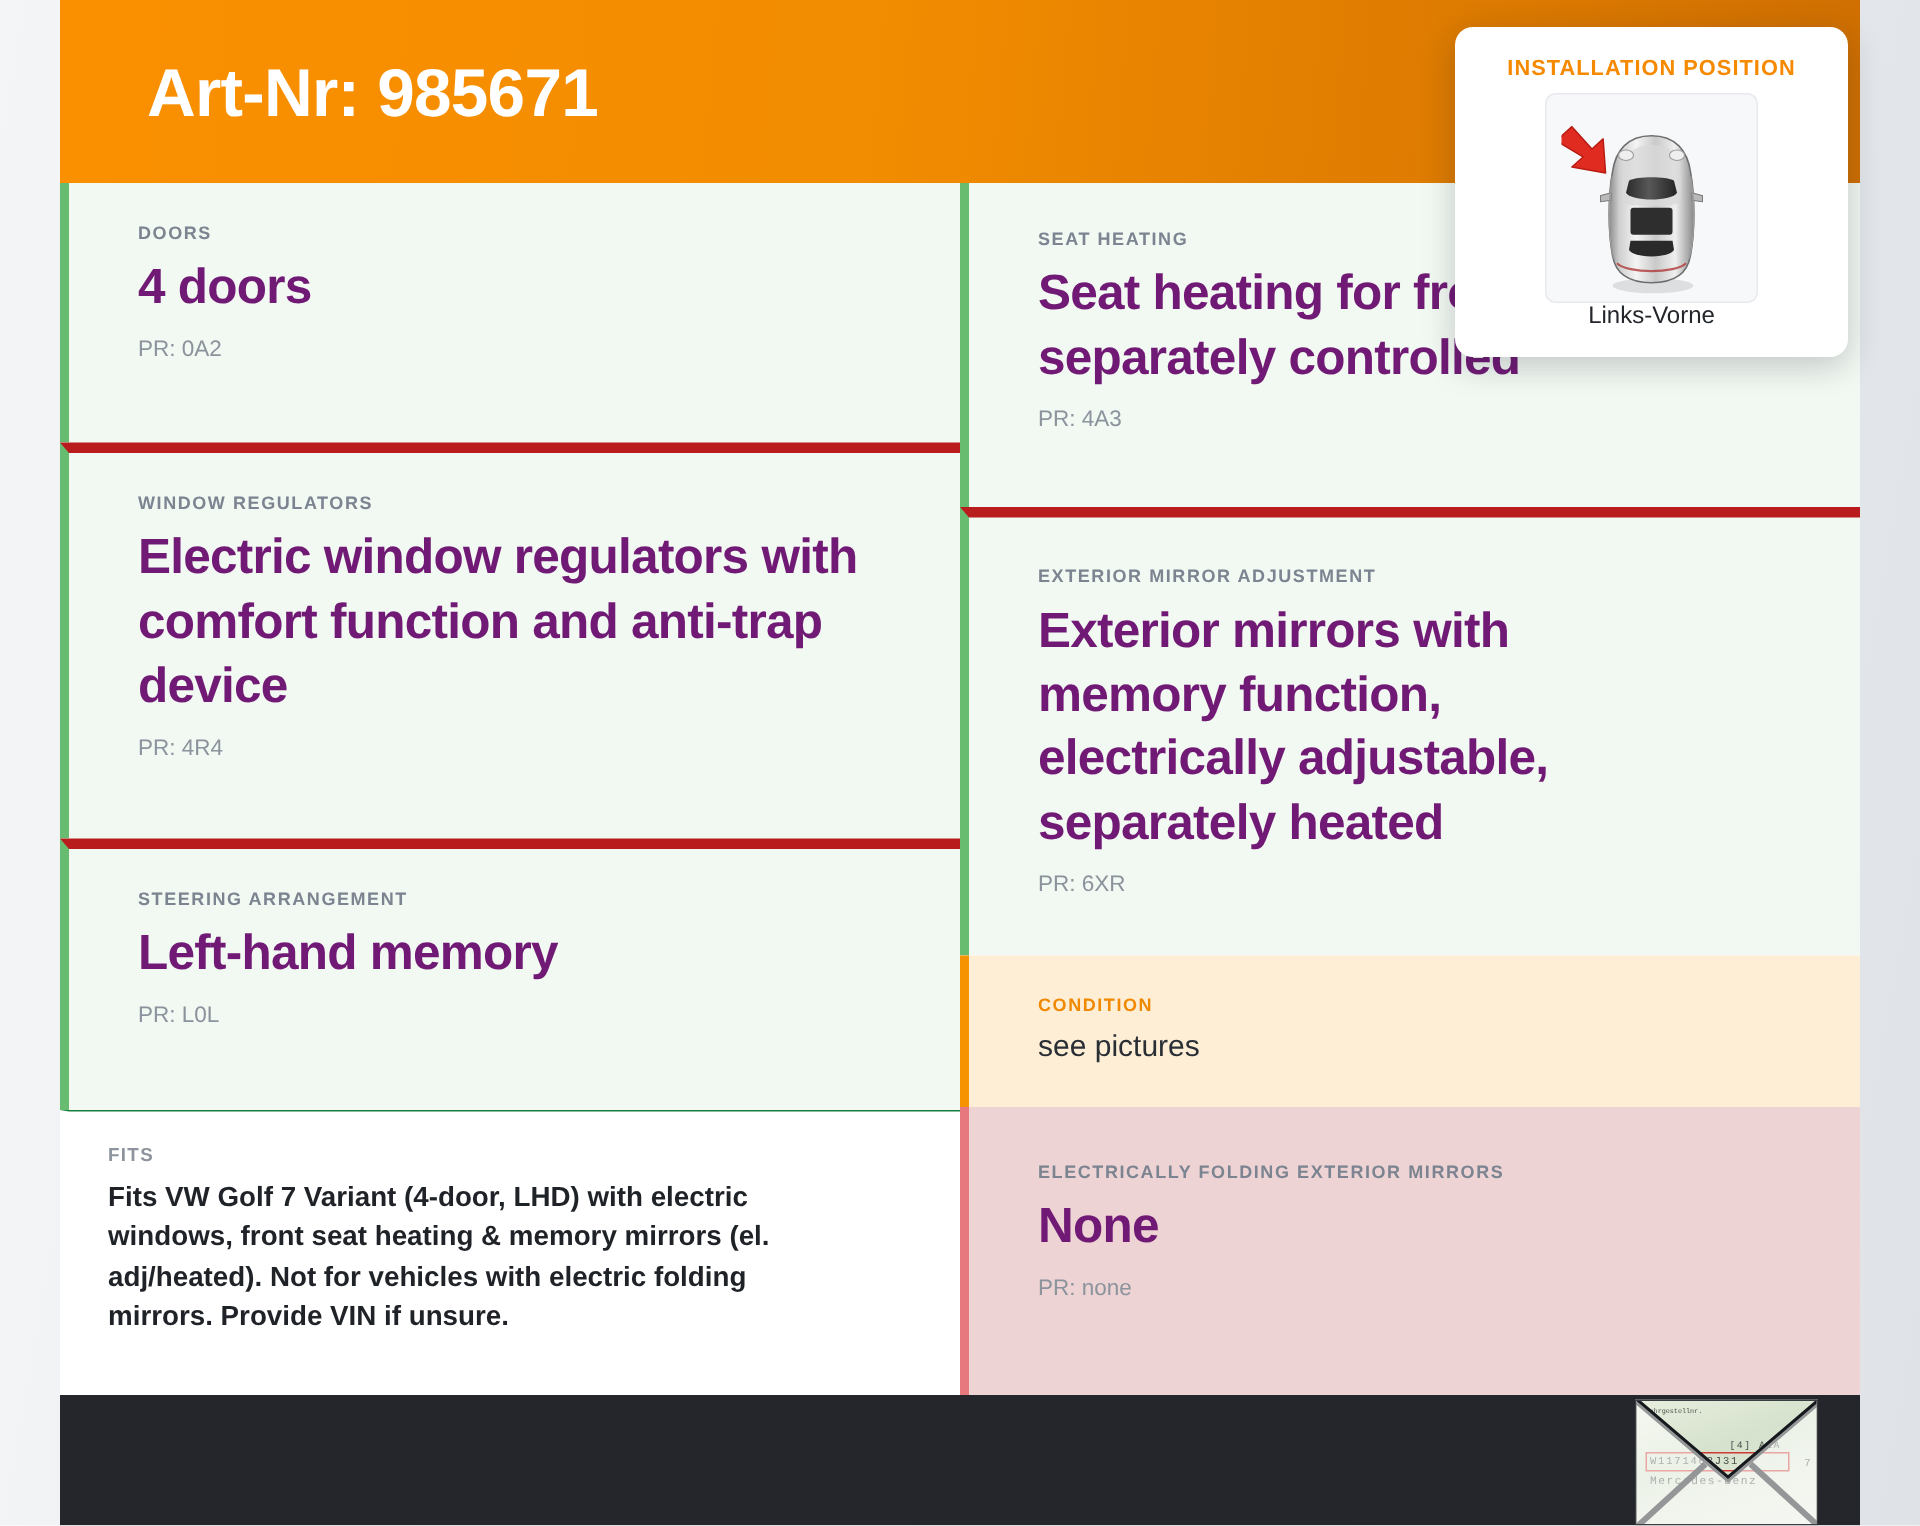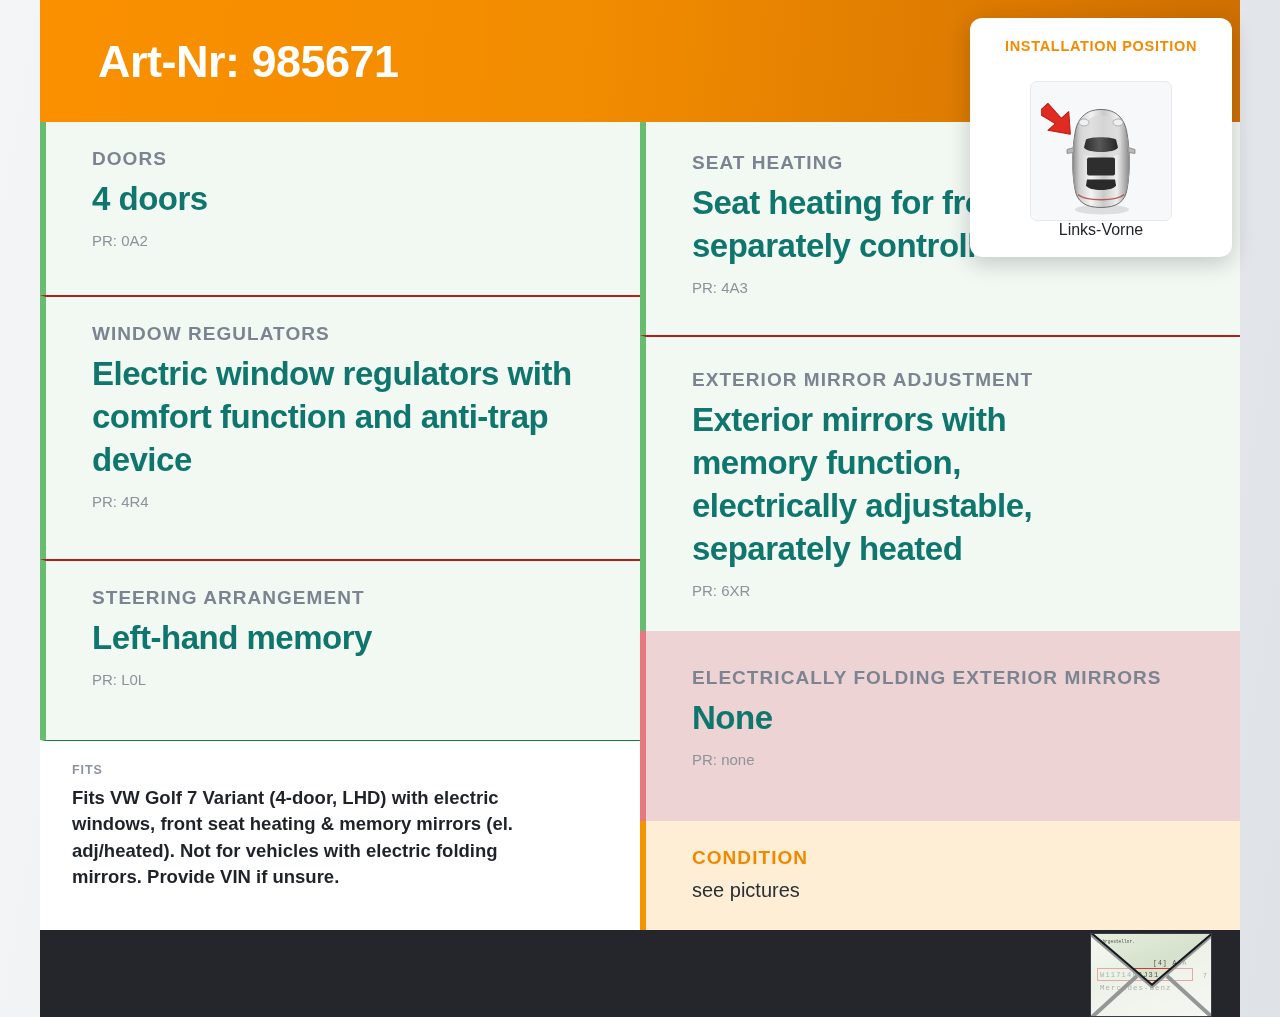--- a/index.html
+++ b/index.html
@@ -66,56 +66,56 @@
   .card {
     position: relative;
     padding: 26px 46px 26px 46px;
     border-left: 6px solid transparent;
     background: #f2f8f2;
   }
   .card.green {
     background: #f2f8f2;
     border-left-color: #68bc6f;
   }
-  .card.green + .card.green { border-top: 2px solid #b91c1c; }
+  .card.green + .card.green { border-top: 7px solid #b91c1c; }
 
   .card.red {
     background: #eed3d4;
     border-left-color: #e7797e;
   }
   .card.amber {
     background: #fdeed5;
     border-left-color: #f59300;
   }
   .card.plain {
     background: #ffffff;
     border-left-color: transparent;
     border-top: 1px solid #15803d;
   }
 
   .card-label {
-    font-size: 19px;
+    font-size: 12px;
     font-weight: bold;
     letter-spacing: 1.05px;
     color: #7b8490;
     text-transform: uppercase;
     margin-bottom: 8px;
   }
   .card-label.amber-label { color: #f08900; }
   .card-label.plain-label {
     color: #8d949d;
     letter-spacing: 0.9px;
     font-weight: bold;
     font-size: 12.5px;
   }
 
   .card-value {
     font-size: 33px;
     font-weight: bold;
-    color: #0f766e;
+    color: #701a75;
     line-height: 1.3;
     letter-spacing: -0.5px;
   }
   .card-value.small {
     font-size: 20px;
     font-weight: normal;
     color: #2a2f36;
     letter-spacing: 0;
     line-height: 1.35;
   }
@@ -208,21 +208,21 @@
     box-shadow: 0 6px 22px rgba(25,30,40,0.22);
     padding: 20px 20px 18px 20px;
     text-align: center;
     z-index: 40;
   }
   .install-title {
     color: #f58a00;
     font-size: 14.5px;
     font-weight: bold;
     letter-spacing: 0.7px;
-    margin-bottom: 27px;
+    margin-bottom: 8px;
   }
   .install-imgbox {
     width: 142px;
     height: 140px;
     margin: 0 auto;
     background: #f7f8fa;
     border: 1px solid #e7e9ed;
     border-radius: 7px;
     position: relative;
   }
@@ -279,29 +279,29 @@
           <div class="card-value" style="max-width:430px;">Seat heating for front seats, separately controlled</div>
           <div class="card-pr">PR: 4A3</div>
         </div>
 
         <div class="card green" style="height:304px;padding-top:32px;">
           <div class="card-label">EXTERIOR MIRROR ADJUSTMENT</div>
           <div class="card-value" style="max-width:430px;">Exterior mirrors with memory function, electrically adjustable, separately heated</div>
           <div class="card-pr">PR: 6XR</div>
         </div>
 
+        <div class="card amber" style="flex:1 1 auto;padding-top:26px;">
+          <div class="card-label amber-label">CONDITION</div>
+          <div class="card-value small">see pictures</div>
+        </div>
+
         <div class="card red" style="height:195px;padding-top:36px;">
           <div class="card-label">ELECTRICALLY FOLDING EXTERIOR MIRRORS</div>
           <div class="card-value">None</div>
           <div class="card-pr">PR: none</div>
-        </div>
-
-        <div class="card amber" style="flex:1 1 auto;padding-top:26px;">
-          <div class="card-label amber-label">CONDITION</div>
-          <div class="card-value small">see pictures</div>
         </div>
 
       </div>
 
     </div>
 
     <div class="footer">
 
       <div class="doc-thumb">
         <div class="doc-bg"></div>

